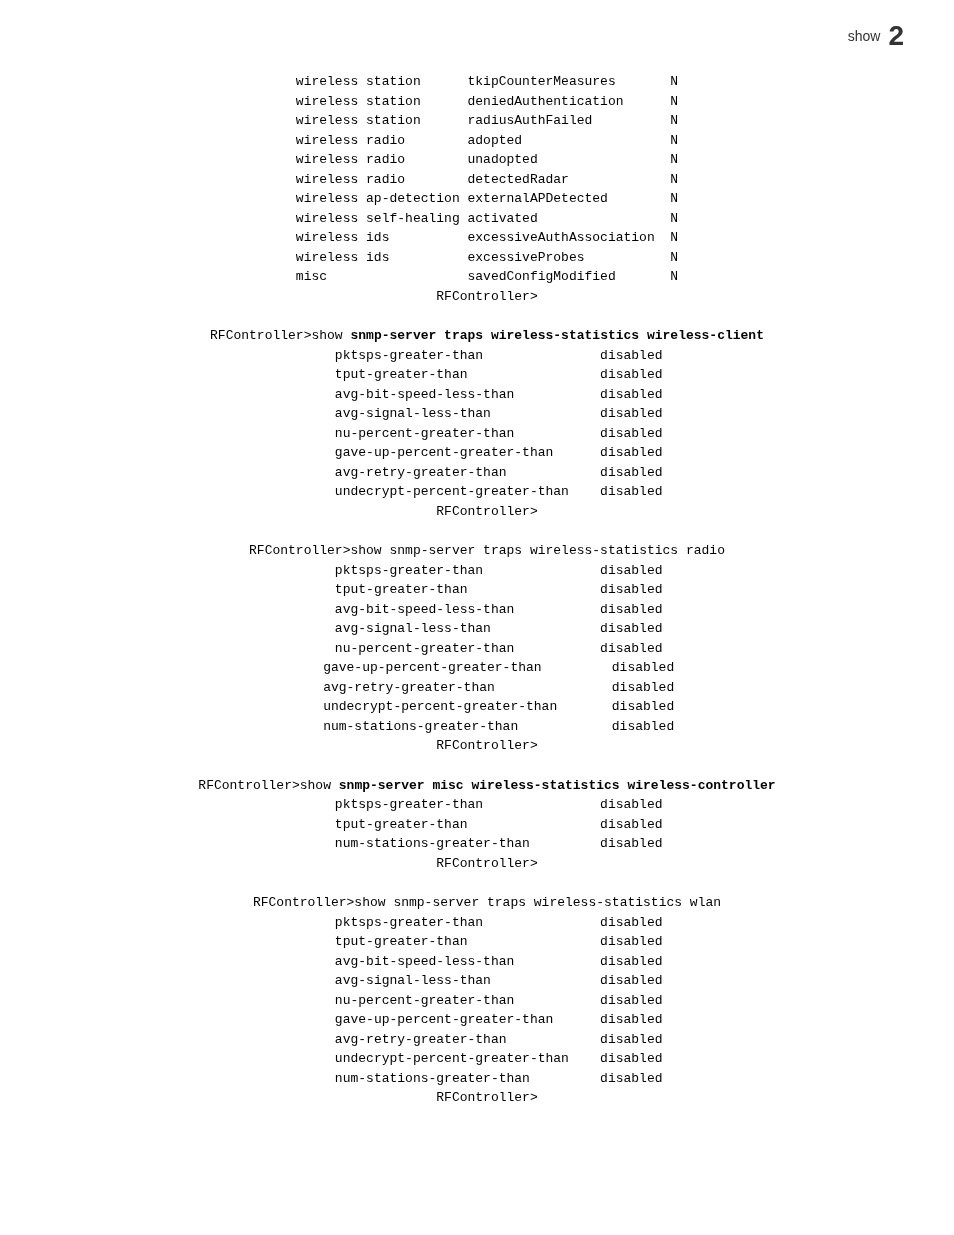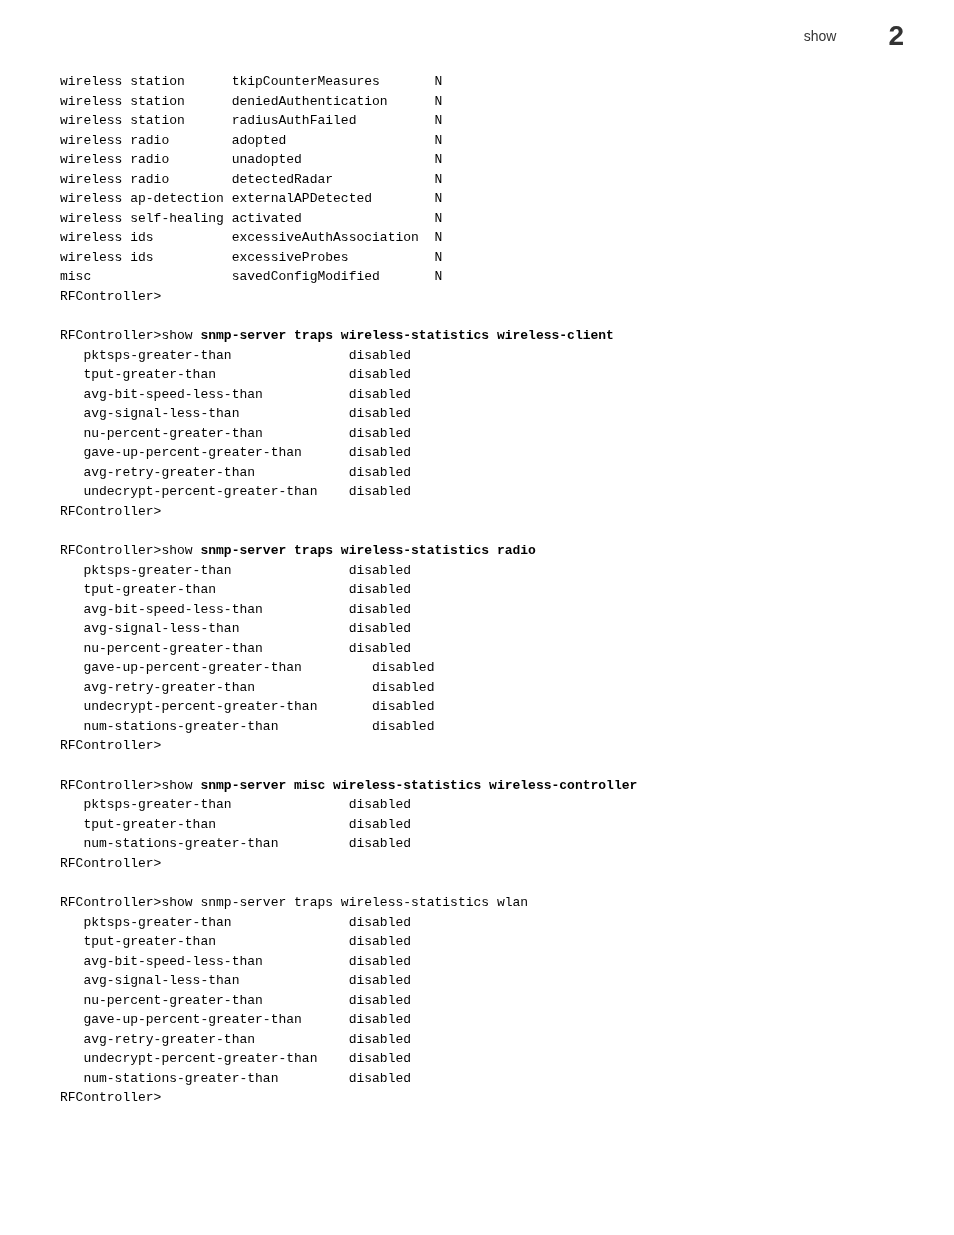--- a/index.html
+++ b/index.html
@@ -1,19 +1,18 @@
 <!DOCTYPE html>
 <html><head>
   <meta charset="utf-8">
   <style>
     * {
       margin: 0;
       padding: 0;
       box-sizing: border-box;
-      gap: 44px;
     }
 
     body {
       background: #ffffff;
       font-family: 'Courier New', Courier, monospace;
       font-size: 13px;
       color: #000000;
       padding: 20px 40px;
       width: 954px;
       min-height: 1235px;
@@ -41,20 +40,21 @@
       color: #333;
     }
 
     .content {
       padding-left: 20px;
     }
 
     .code-block {
       white-space: pre;
       line-height: 1.5;
+      text-align: center;
     }
 
     .section {
       margin-bottom: 20px;
     }
   </style>
 </head>
 <body>
 
 <div class="page-header">
@@ -86,21 +86,21 @@
    avg-bit-speed-less-than           disabled
    avg-signal-less-than              disabled
    nu-percent-greater-than           disabled
    gave-up-percent-greater-than      disabled
    avg-retry-greater-than            disabled
    undecrypt-percent-greater-than    disabled
 RFController&gt;</div>
   </div>
 
   <div class="section">
-    <div class="code-block" id="section2-content"><span>RFController&gt;show </span><span style="font-weight: bold;">snmp-server traps wireless-statistics radio</span>
+    <div class="code-block" id="section2-content"><span>RFController&gt;show </span><span style="font-weight: normal;">snmp-server traps wireless-statistics radio</span>
    pktsps-greater-than               disabled
    tput-greater-than                 disabled
    avg-bit-speed-less-than           disabled
    avg-signal-less-than              disabled
    nu-percent-greater-than           disabled
    gave-up-percent-greater-than         disabled
    avg-retry-greater-than               disabled
    undecrypt-percent-greater-than       disabled
    num-stations-greater-than            disabled
 RFController&gt;</div>

